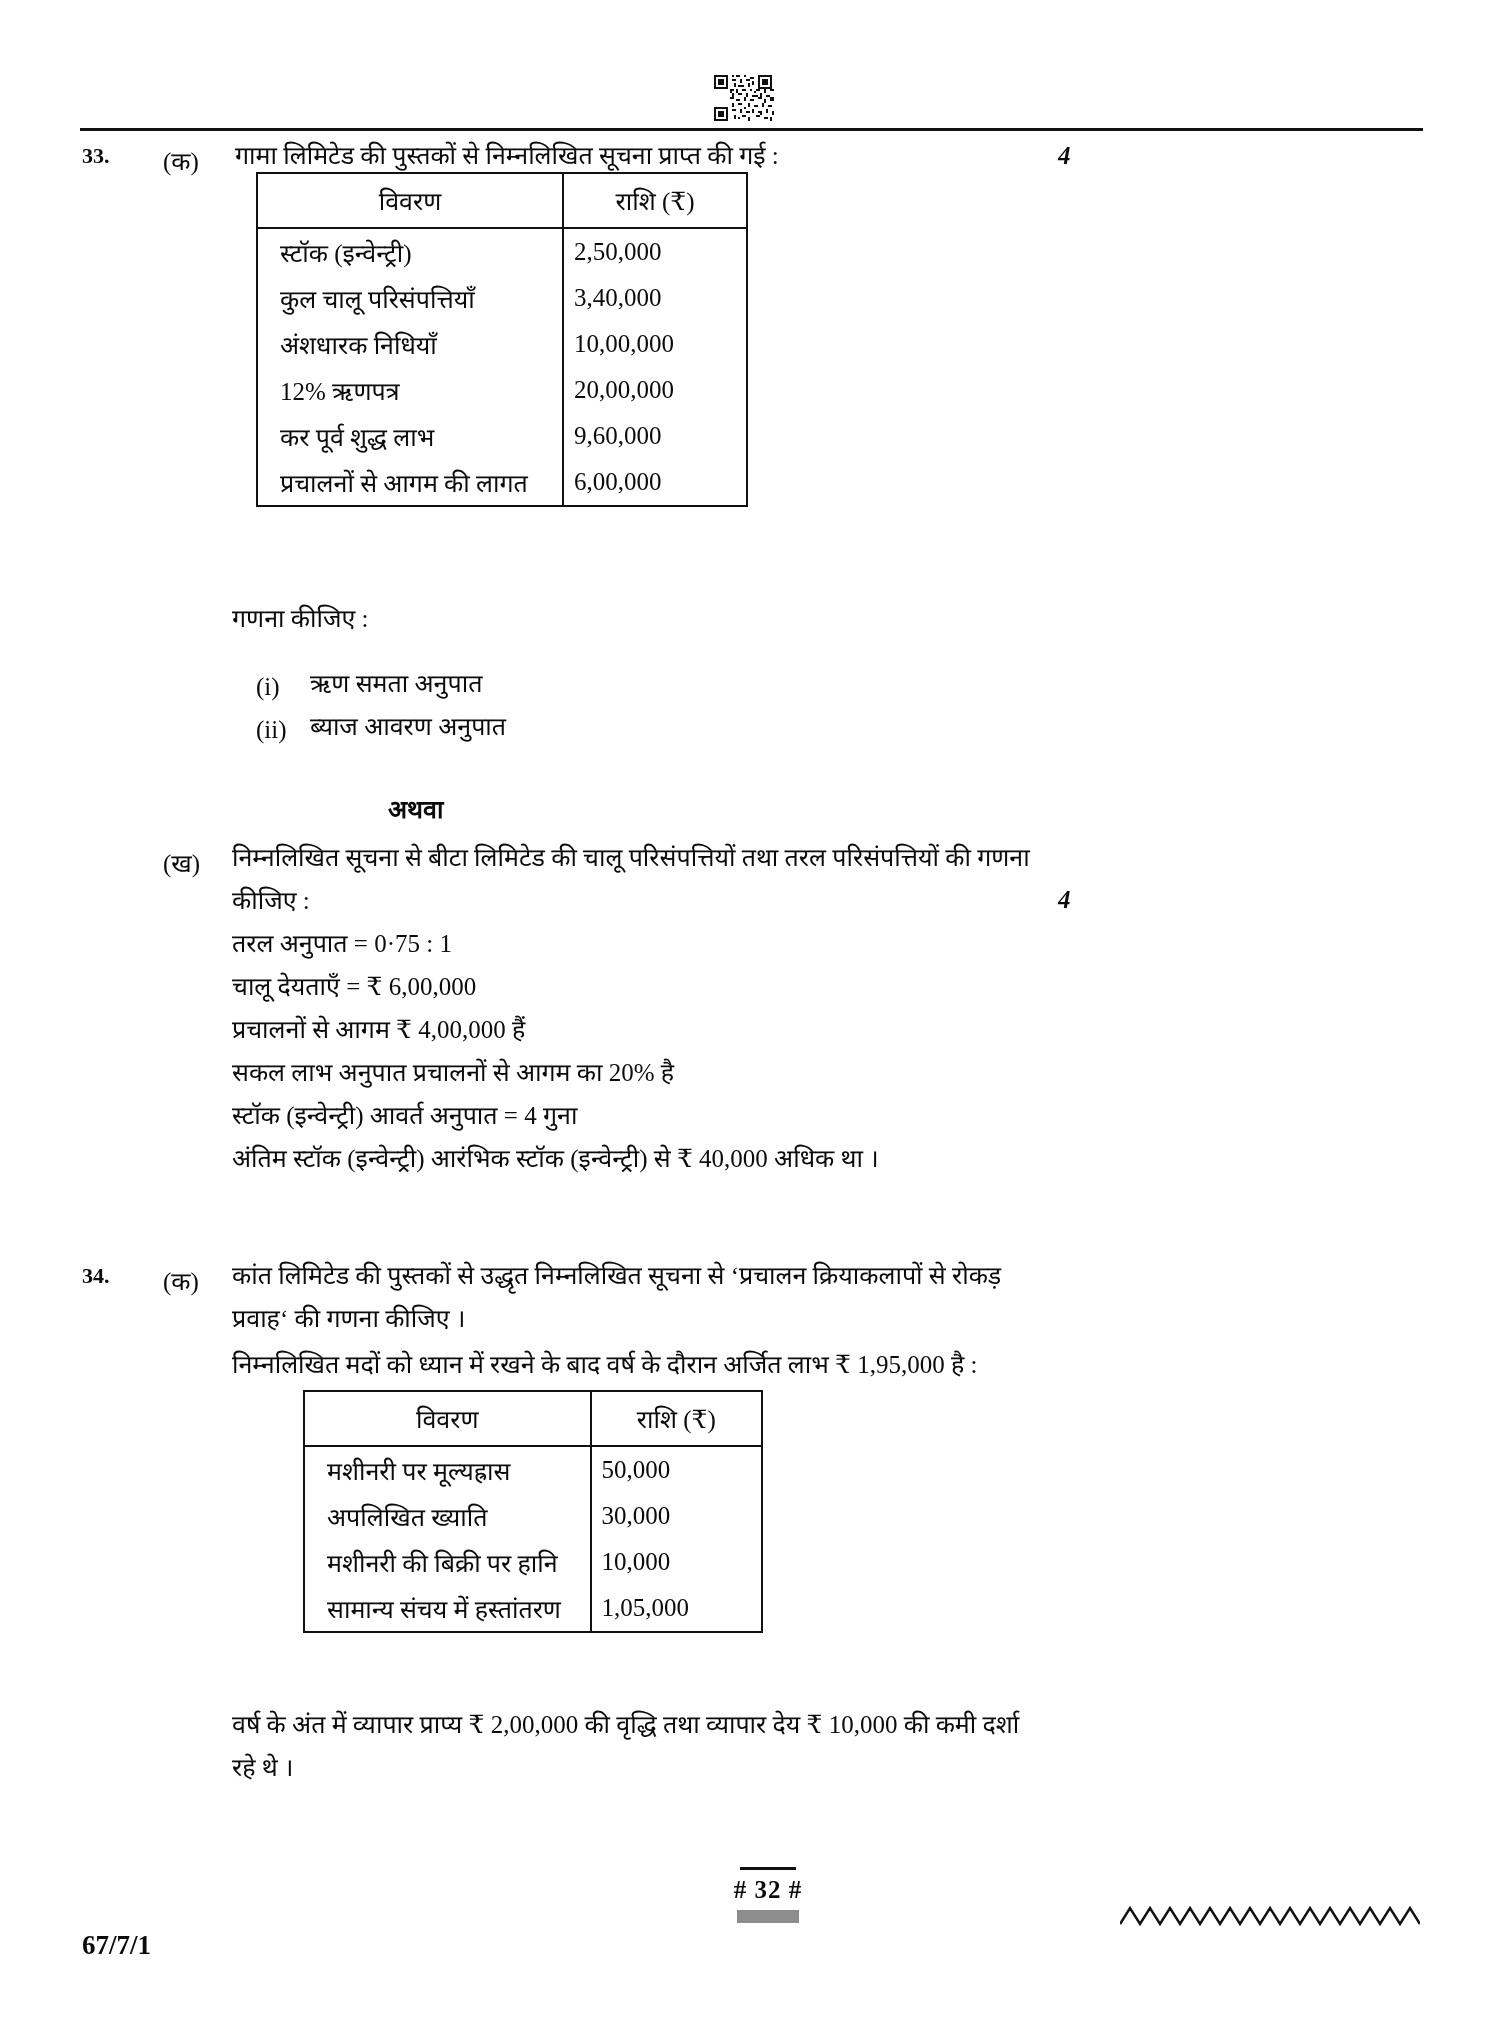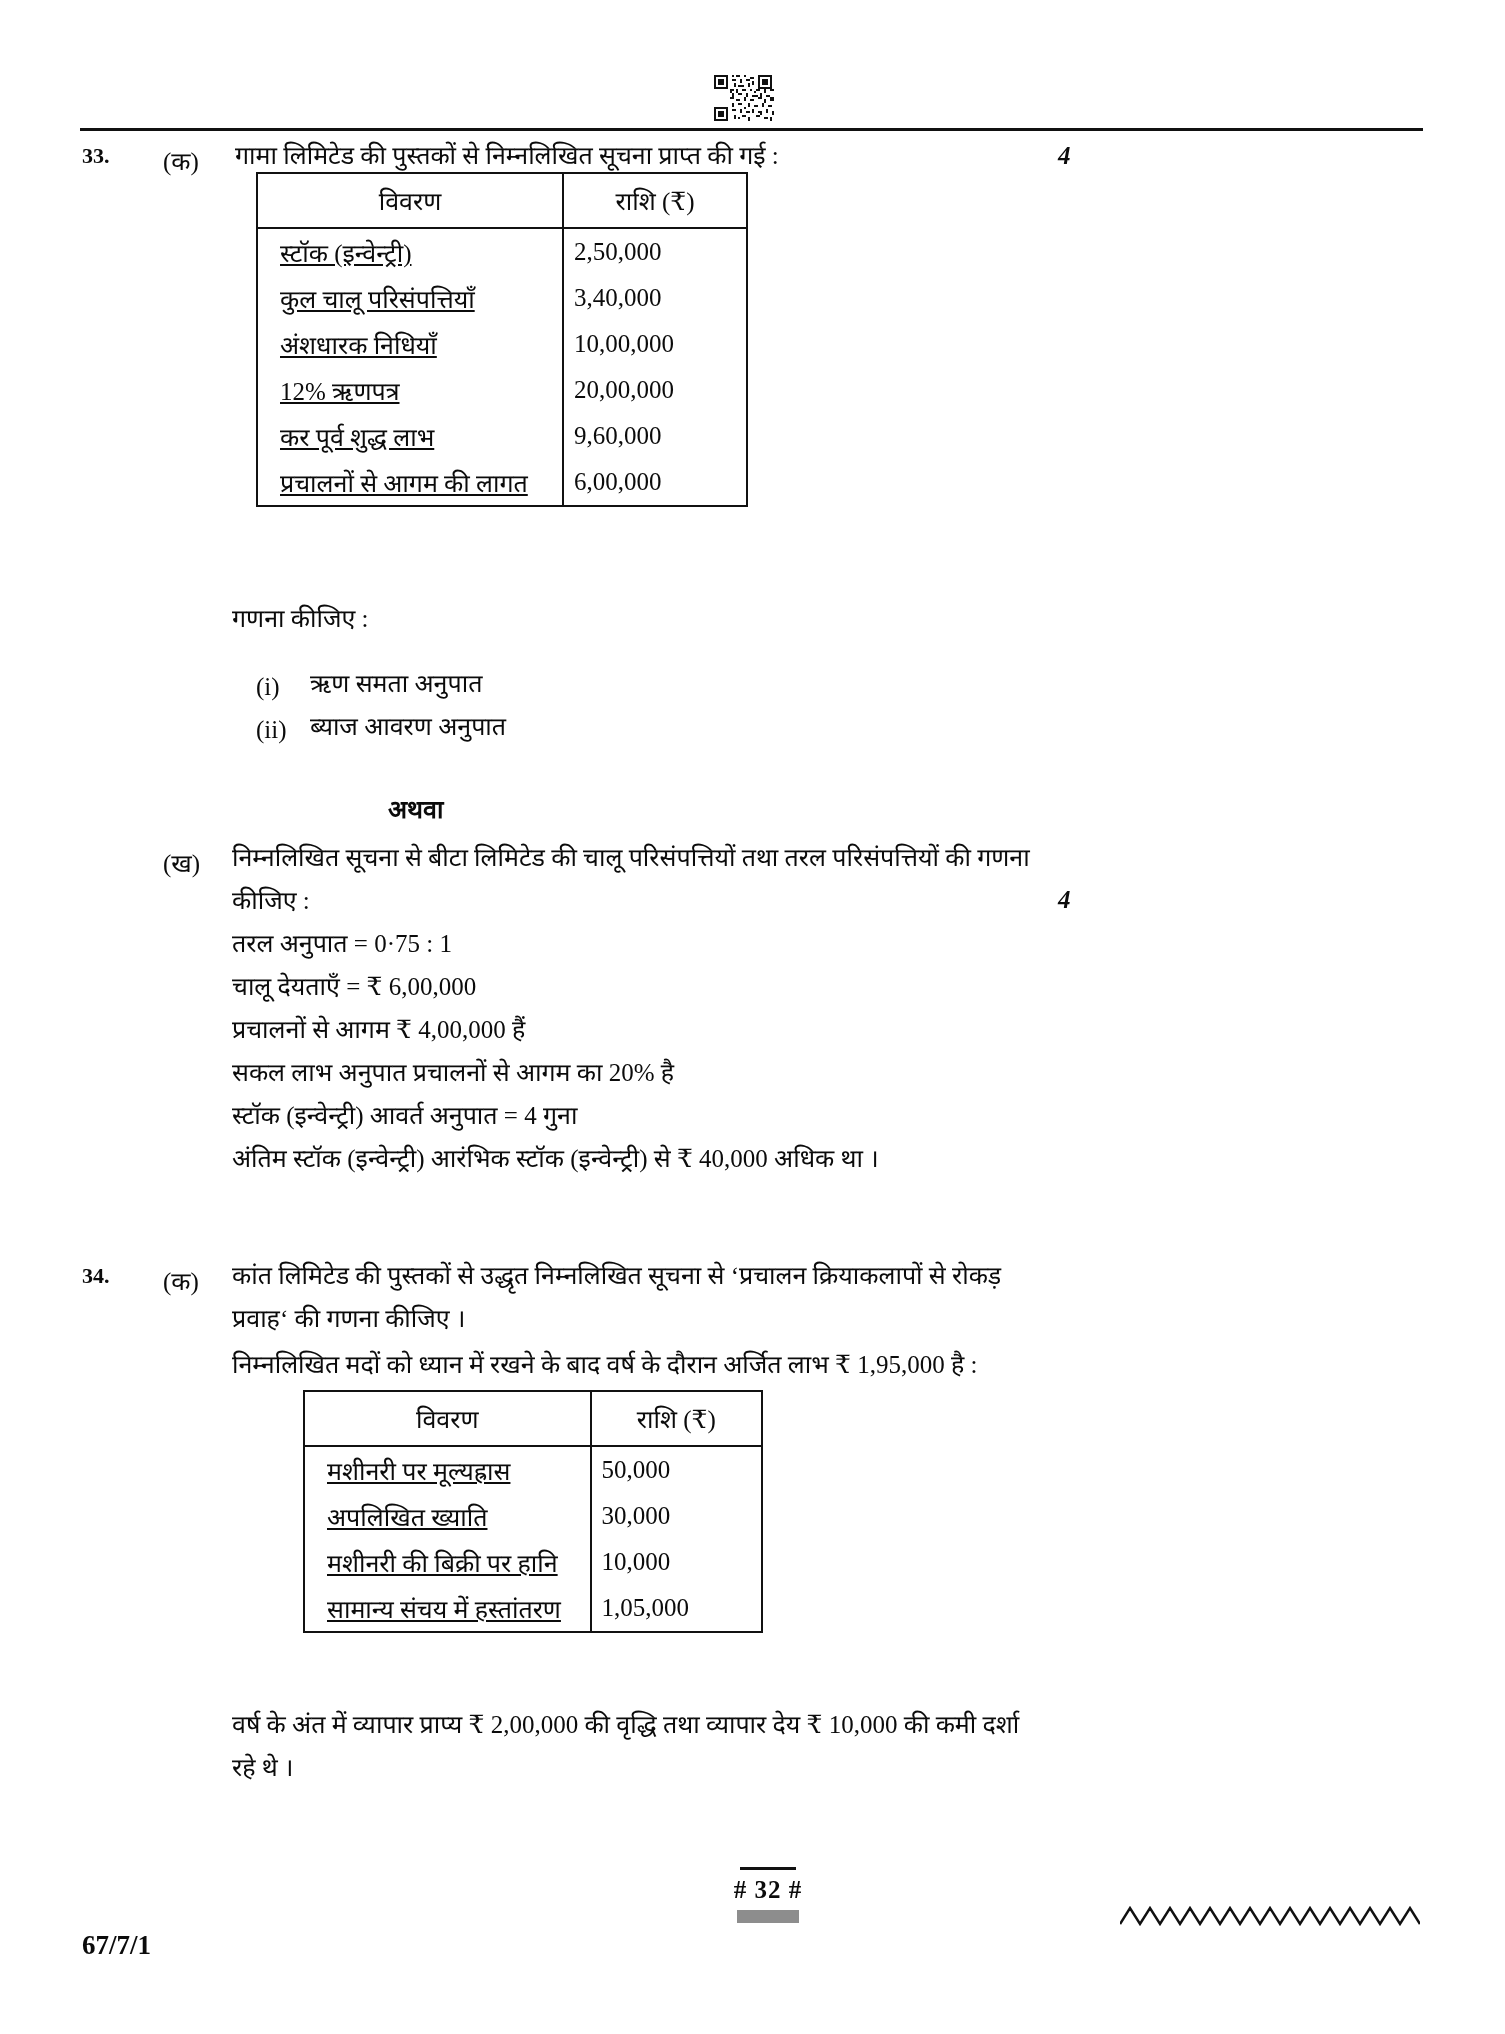--- a/index.html
+++ b/index.html
@@ -84,21 +84,20 @@
     font-size: 25px;
     font-weight: normal;
     text-align: center;
     padding: 9px 10px 10px 10px;
     border-bottom: 2.5px solid #111;
   }
   .tbl .desc {
     text-align: left;
     padding: 6px 10px 6px 22px;
     font-size: 25px;
-    text-decoration: underline;
   }
   .tbl .amt {
     text-align: left;
     padding: 6px 26px 6px 10px;
     font-size: 25px;
   }
   .tbl .vline {
     border-left: 2.5px solid #111;
   }
 

